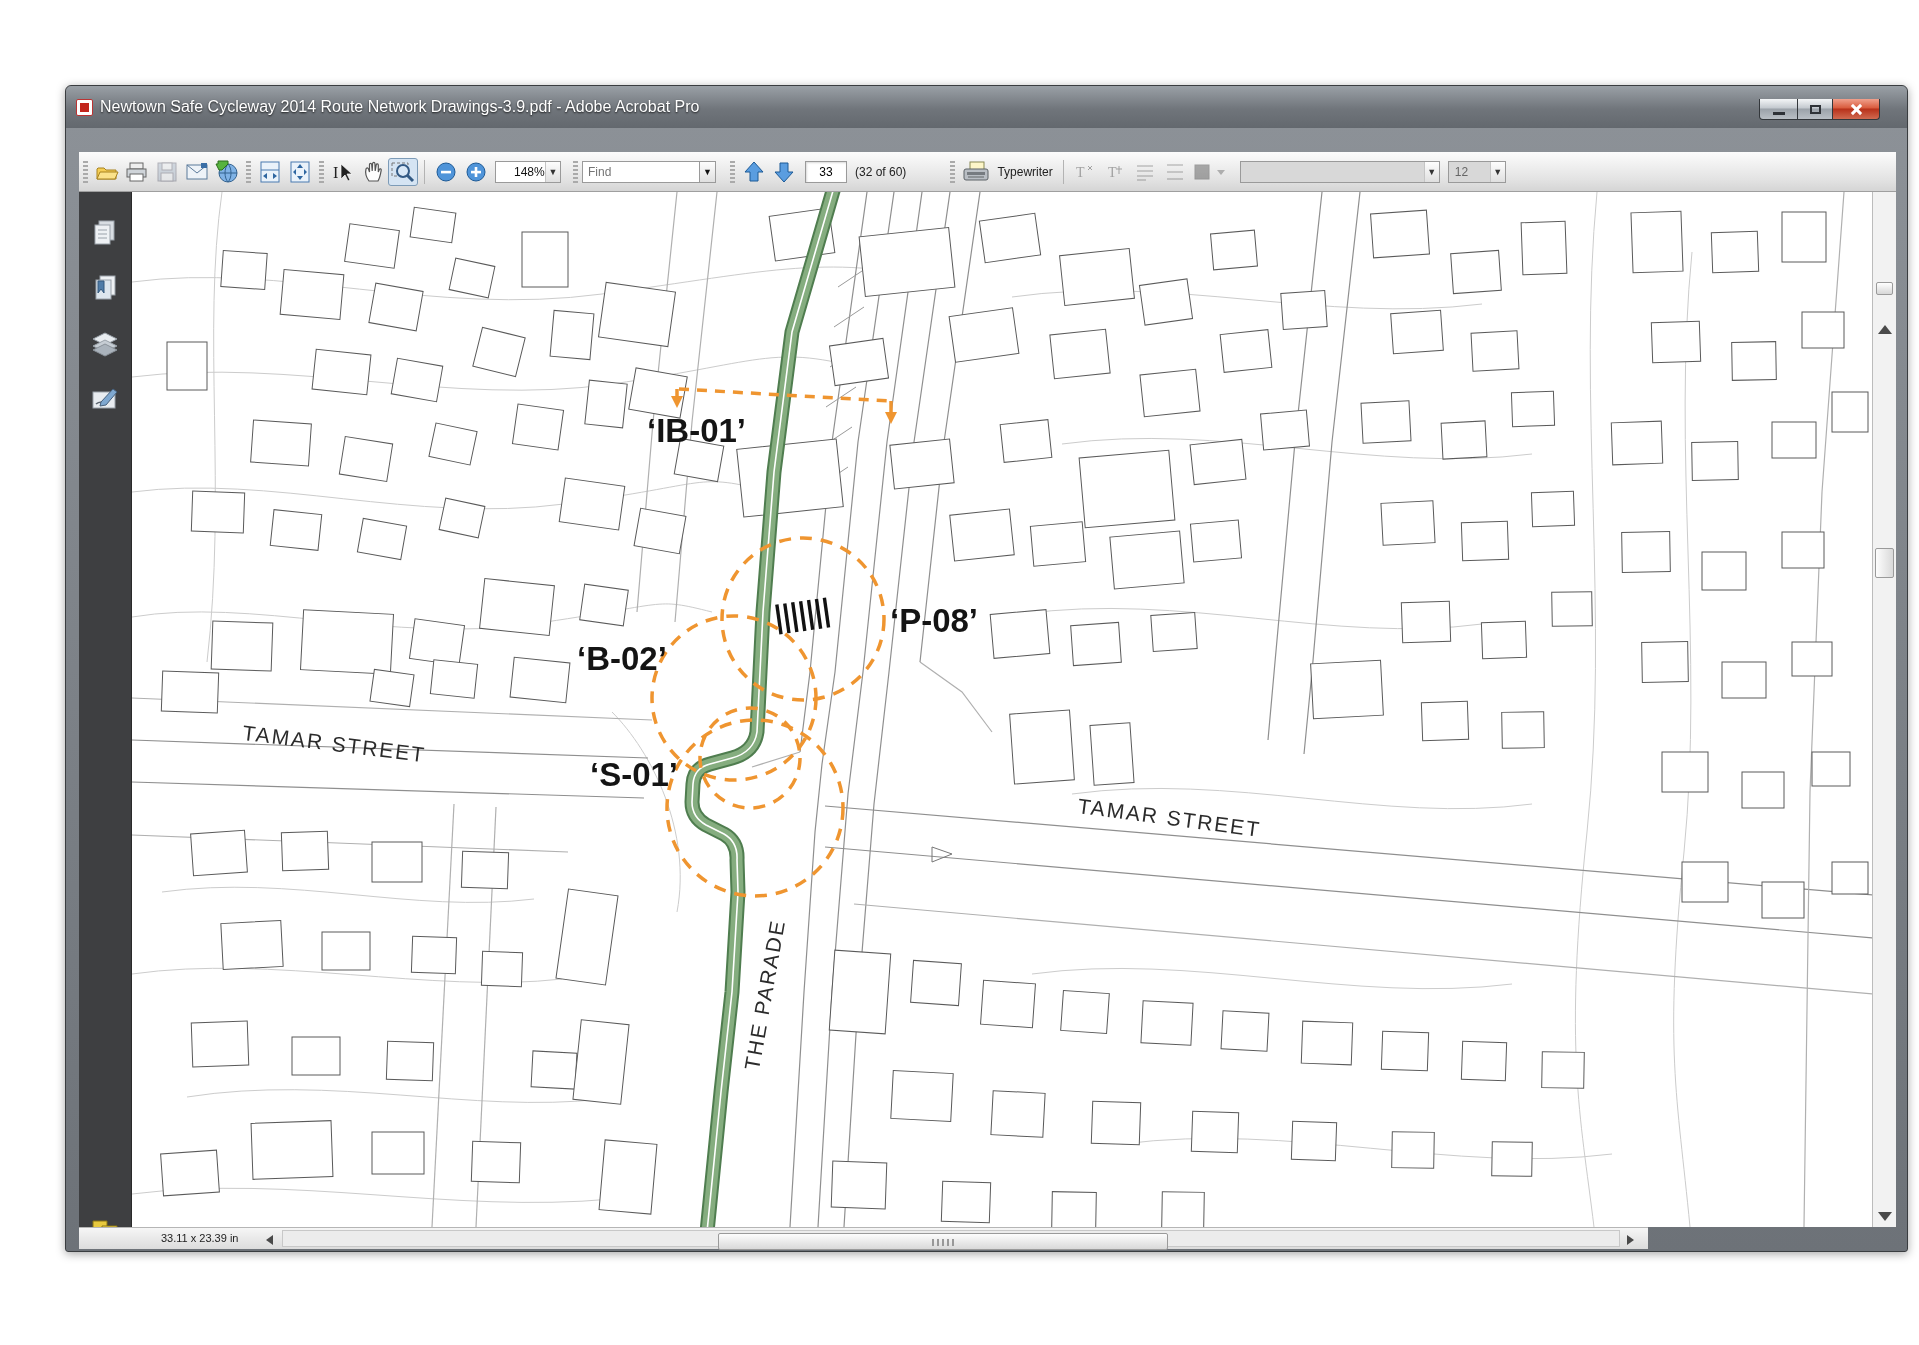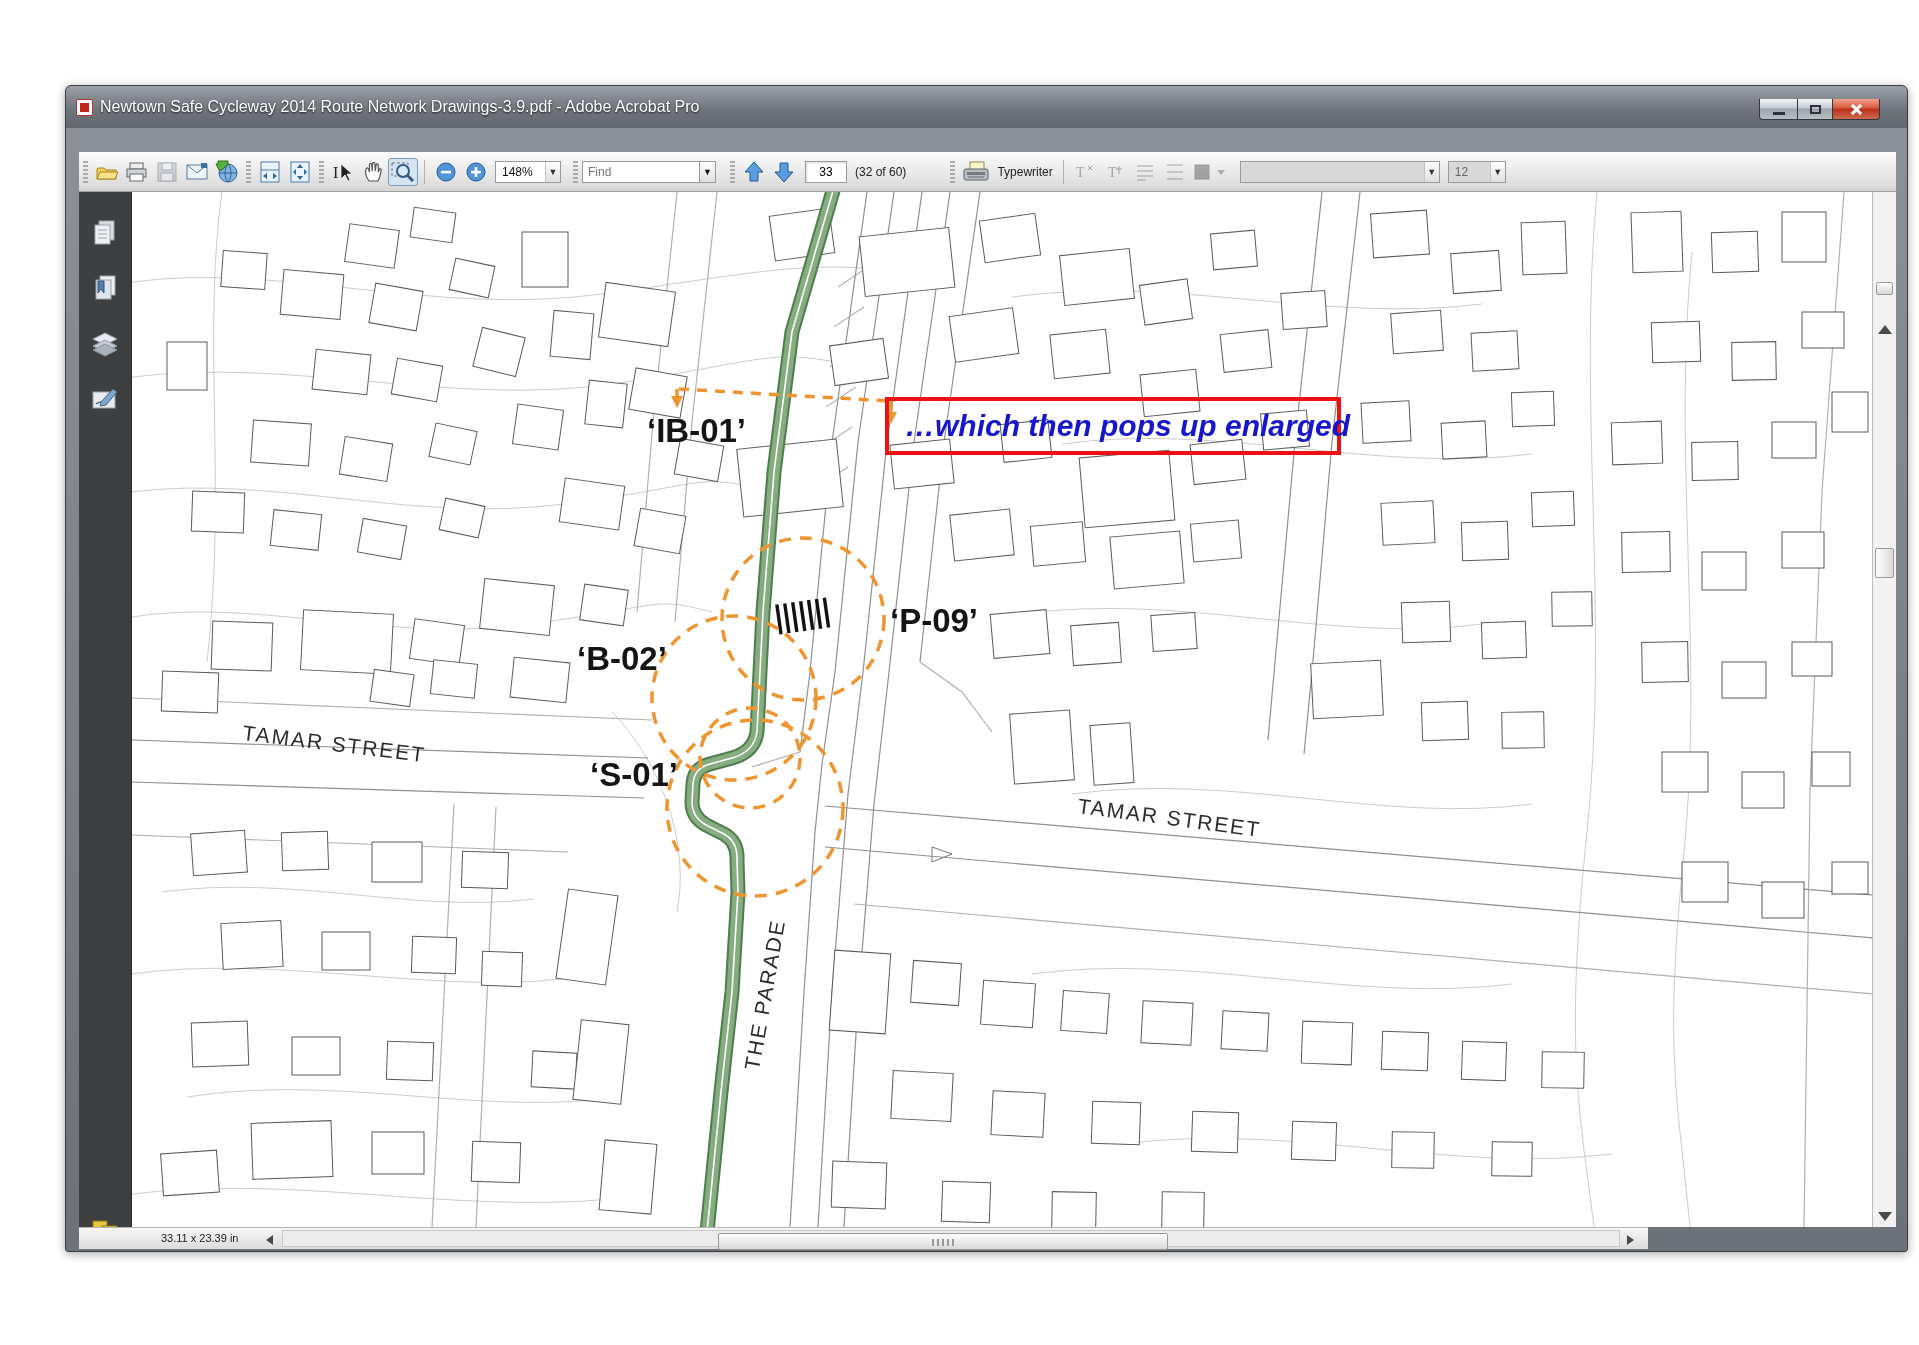--- a/index.html
+++ b/index.html
@@ -183,21 +183,21 @@
         </svg>
     </div>
     <div class="tbtn">
       <svg width="22" height="22">
           <circle cx="11" cy="11" r="9" fill="#4f94d9" stroke="#1d5a96"></circle>
           <rect x="6" y="9.8" width="10" height="2.6" fill="#fff"></rect>
           <rect x="9.7" y="6" width="2.6" height="10" fill="#fff"></rect>
         </svg>
     </div>
     <div class="combo" style="width:66px; margin-left:4px;">
-      <span style="padding-left:6px;">148%</span>
+      <span style="padding-left:18px;">148%</span>
       <span class="caret">▼</span>
     </div>
     <div class="grip" style="margin-left:12px;"></div>
     <input class="findbox" placeholder="Find" style="">
     <div class="combo" style="width:16px; border-left:none; background:linear-gradient(#fdfdfd,#dfdfdf);">
         <span style="margin:0 auto; font-size:9px;">▼</span>
       </div>
     <div class="grip" style="margin-left:14px;"></div>
     <div class="tbtn">
       <svg width="24" height="24">
@@ -535,30 +535,27 @@
           <path d="M545,216 L539,204 L551,204 Z" fill="#ef9530"></path>
           <path d="M759,209 L759,222" fill="none" stroke="#ef9530" stroke-width="3.5"></path>
           <path d="M759,232 L753,220 L765,220 Z" fill="#ef9530"></path>
         </g>
 
         <polygon points="800,655 820,662 800,670" fill="none" stroke="#777" stroke-width="1"></polygon>
       </svg>
 
       
       <div class="maplabel lbl-big" style="left:515px; top:220px;">‘IB-01’</div>
-      <div class="maplabel lbl-big" style="left:758px; top:410px;">‘P-09’</div>
+      <div class="maplabel lbl-big" style="left:758px; top:410px;">‘P-08’</div>
       <div class="maplabel lbl-big" style="left:445px; top:448px;">‘B-02’</div>
       <div class="maplabel lbl-big" style="left:458px; top:564px;">‘S-01’</div>
       <div class="streetlbl" style="left:110px; top:540px; transform:rotate(7deg);">TAMAR STREET</div>
       <div class="streetlbl" style="left:945px; top:614px; transform:rotate(7.5deg);">TAMAR STREET</div>
       <div class="streetlbl" style="left:558px; top:792px; width:150px; transform:rotate(-80deg);">THE PARADE</div>
 
-      <div class="callout">
-        <span class="callout-text">…which then pops up enlarged</span>
-      </div>
     </div>
 
     <div class="vscroll">
       <div class="vs-split"></div>
       <div class="vs-up"></div>
       <div class="vs-thumb"></div>
       <div class="vs-down"></div>
     </div>
   </div>
 

